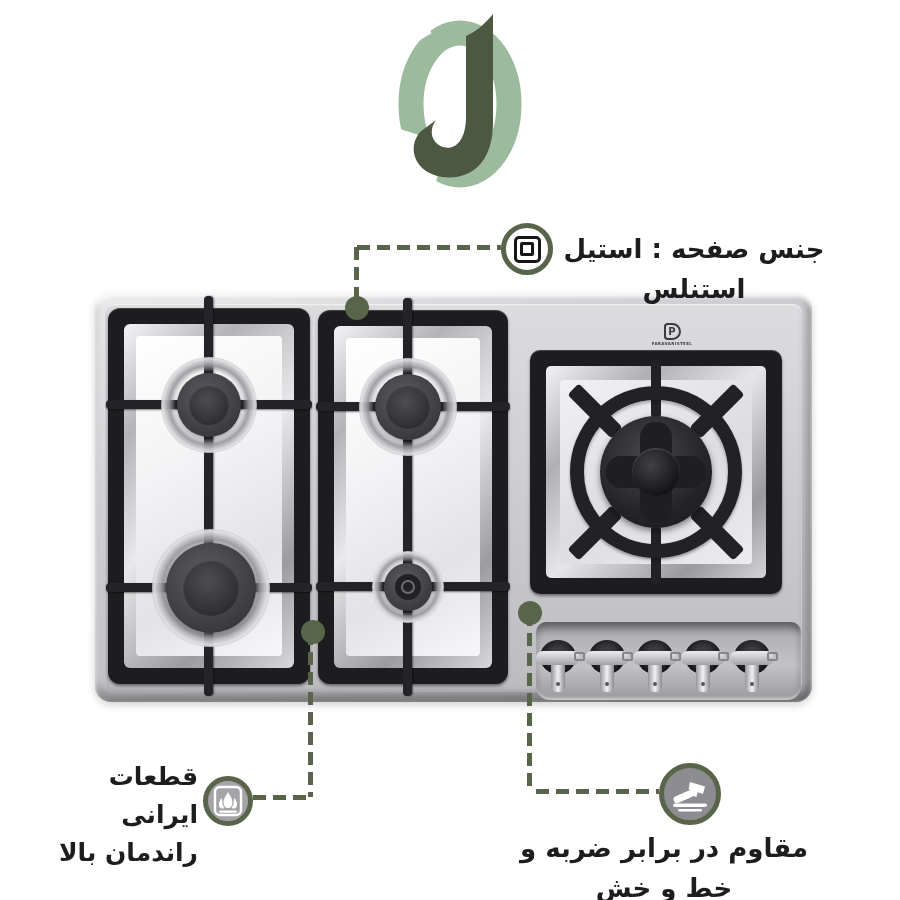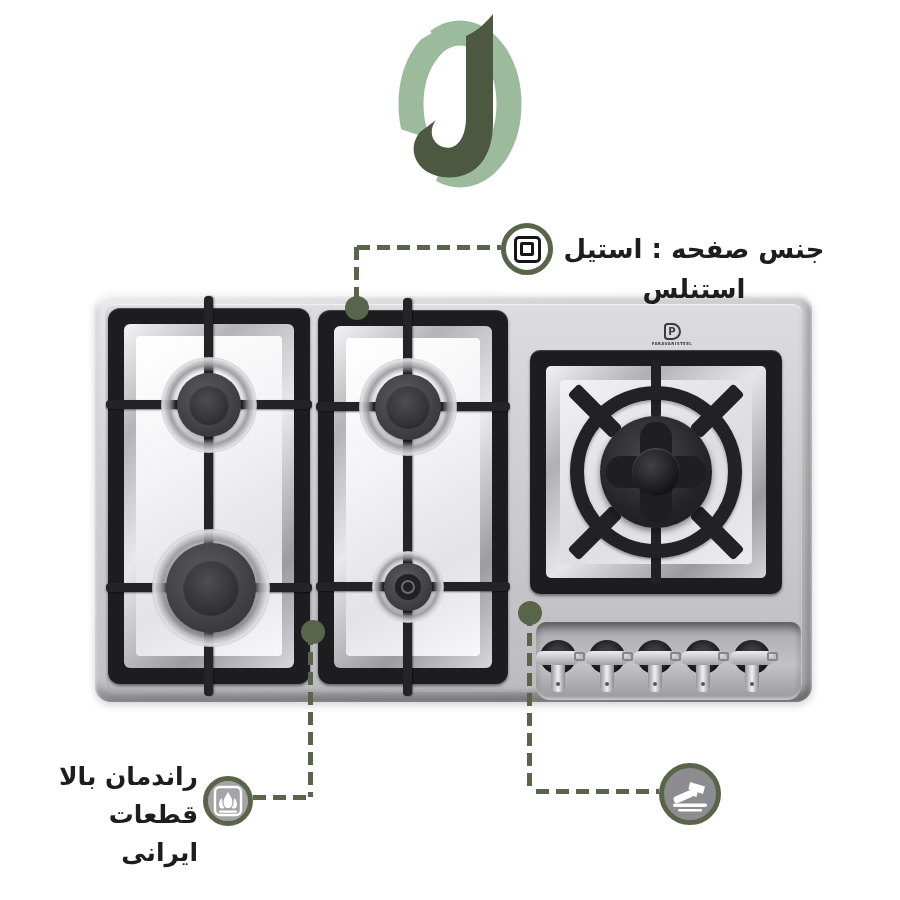--- a/index.html
+++ b/index.html
@@ -238,31 +238,32 @@
   <div class="abs badge" style="left:203px;top:776px;width:50px;height:50px;background:#a4a4a8">
     <svg width="30" height="32" viewBox="0 0 30 32">
       <rect x="2" y="2" width="26" height="28" rx="5" fill="none" stroke="#ffffff" stroke-width="2.4"></rect>
       <path fill="#ffffff" d="M15 7 C12 12 10.6 14 10.6 17.5 C10.6 21 12.6 23 15 23 C17.4 23 19.4 21 19.4 17.5 C19.4 14 18 12 15 7 Z"></path>
       <path fill="#ffffff" d="M8.2 13 C6.6 16 6 17.4 6 19.6 C6 22.2 7.4 23.6 9.2 23.6 C10.2 23.6 11 23.2 11.5 22.4 C9.6 20.6 9 18 9.4 15.2 Z"></path>
       <path fill="#ffffff" d="M21.8 13 C23.4 16 24 17.4 24 19.6 C24 22.2 22.6 23.6 20.8 23.6 C19.8 23.6 19 23.2 18.5 22.4 C20.4 20.6 21 18 20.6 15.2 Z"></path>
       <rect x="6" y="25.5" width="18" height="2.2" rx="1.1" fill="#ffffff"></rect>
     </svg>
   </div>
   <div class="abs fa t-bl">
+    <div>قطعات ایرانی</div>
     <div>راندمان بالا</div>
-    <div>قطعات ایرانی</div>
   </div>
 
   <div class="abs dot" style="left:518px;top:601px"></div>
   <div class="abs dash-v" style="left:527px;top:613px;height:178px"></div>
   <div class="abs dash-h" style="left:536px;top:789px;width:123px"></div>
   <div class="abs badge" style="left:659px;top:763px;width:62px;height:62px;background:#8d8d91">
     <svg width="42" height="42" viewBox="0 0 42 42">
       <g fill="#ffffff">
         <rect x="4" y="20" width="22" height="7" rx="3.5" transform="rotate(-24 15 23.5)"></rect>
         <path d="M21 9 L36 13.5 L34 21 L28.5 19.2 L27.5 24 L22.5 22.3 L23.5 17.5 L19.5 16.2 Z"></path>
         <rect x="4" y="30.5" width="34" height="3.4" rx="1.7"></rect>
         <rect x="9" y="36" width="24" height="2.6" rx="1.3"></rect>
       </g>
     </svg>
   </div>
+  <div class="abs fa t-br">مقاوم در برابر ضربه و خط و خش</div>
 
 </div>
 
 </body></html>

